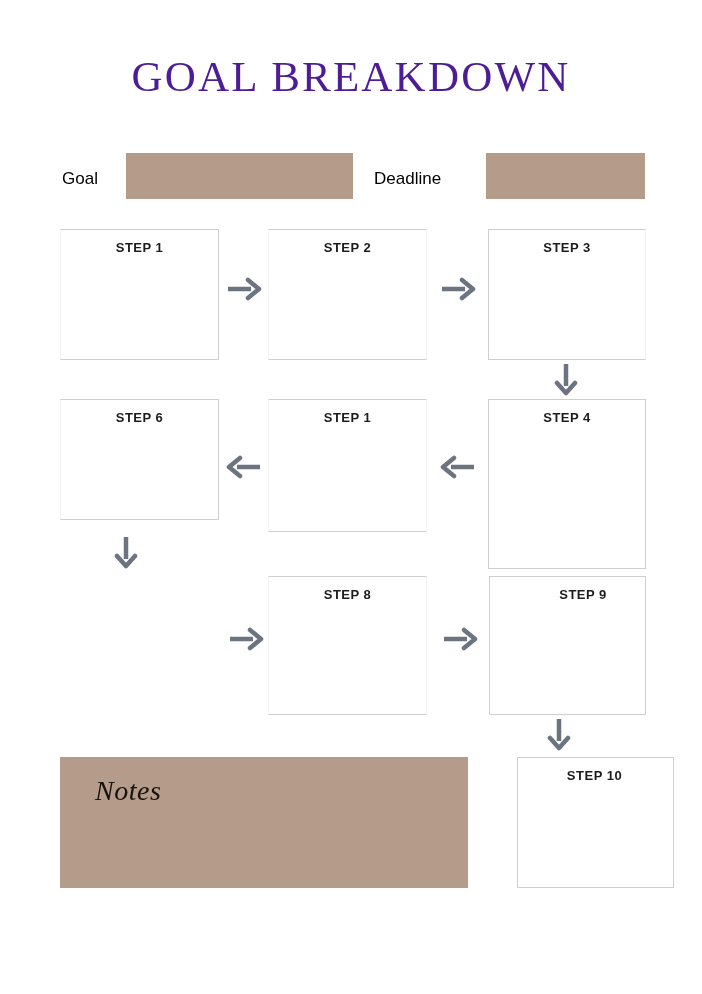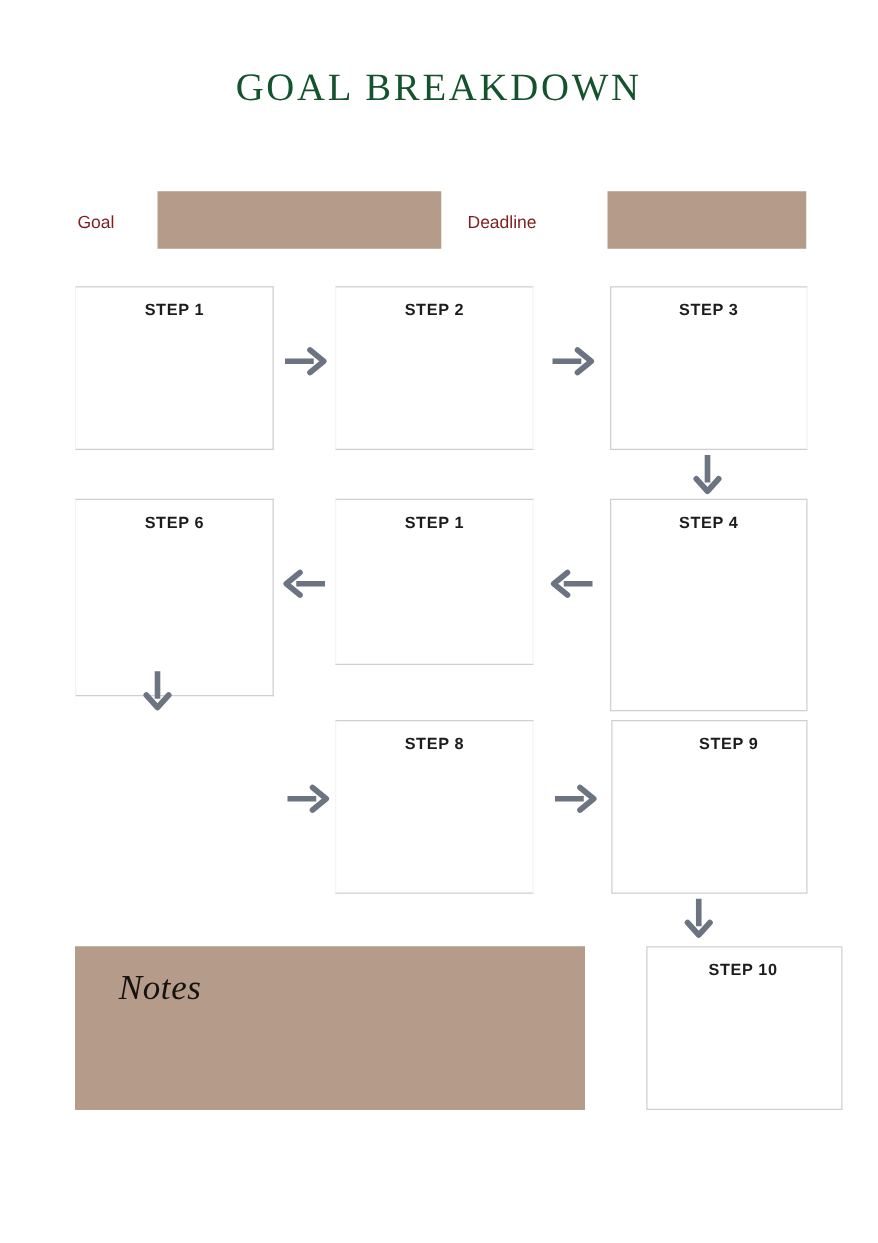--- a/index.html
+++ b/index.html
@@ -21,32 +21,32 @@
   }
 
   
   .title {
     position: absolute;
     left: 0;
     top: 52px;
     width: 702px;
     text-align: center;
     font-family: "Liberation Serif", "DejaVu Serif", serif;
-    font-size: 31px;
+    font-size: 43px;
     letter-spacing: 2.2px;
-    color: #14532d;
+    color: #4c1d95;
     font-weight: 400;
     white-space: nowrap;
   }
 
   
   .field-label {
     position: absolute;
-    font-size: 14px;
-    color: #7f1d1d;
+    font-size: 17px;
+    color: #000000;
     font-family: "Liberation Sans", sans-serif;
     font-weight: 400;
     line-height: 1;
   }
   #goal-label  { left: 62px;  top: 170px; }
   #deadline-label { left: 374px; top: 170px; }
 
   .fill-box {
     position: absolute;
     background: #b59b89;
@@ -72,21 +72,21 @@
     letter-spacing: 0.5px;
     color: #1c1c1c;
     font-family: "Liberation Sans", sans-serif;
   }
 
   
   #step-1  { left: 60px;  top: 229px; width: 159px; height: 131px; border-left-color: #f2f2f2; }
   #step-2  { left: 268px; top: 229px; width: 159px; height: 131px; border-left-color: #f4f4f4; border-right-color: #f4f4f4; }
   #step-3  { left: 488px; top: 229px; width: 158px; height: 131px; border-right-color: #f2f2f2; }
   
-  #step-6  { left: 60px;  top: 399px; width: 159px; height: 158px; border-left-color: #f2f2f2; }
+  #step-6  { left: 60px;  top: 399px; width: 159px; height: 121px; border-left-color: #f2f2f2; }
   #step-5  { left: 268px; top: 399px; width: 159px; height: 133px; border-left-color: #f4f4f4; border-right-color: #f4f4f4; }
   #step-4  { left: 488px; top: 399px; width: 158px; height: 170px; }
   
   #step-7  { left: 60px;  top: 576px; width: 159px; height: 139px; border-left-color: #f2f2f2; }
   #step-8  { left: 268px; top: 576px; width: 159px; height: 139px; border-left-color: #f4f4f4; border-right-color: #f4f4f4; }
   #step-9  { left: 489px; top: 576px; width: 157px; height: 139px; }
   
   #step-10 { left: 489px; top: 757px; width: 157px; height: 131px; margin-left: 28px; }
 
   

